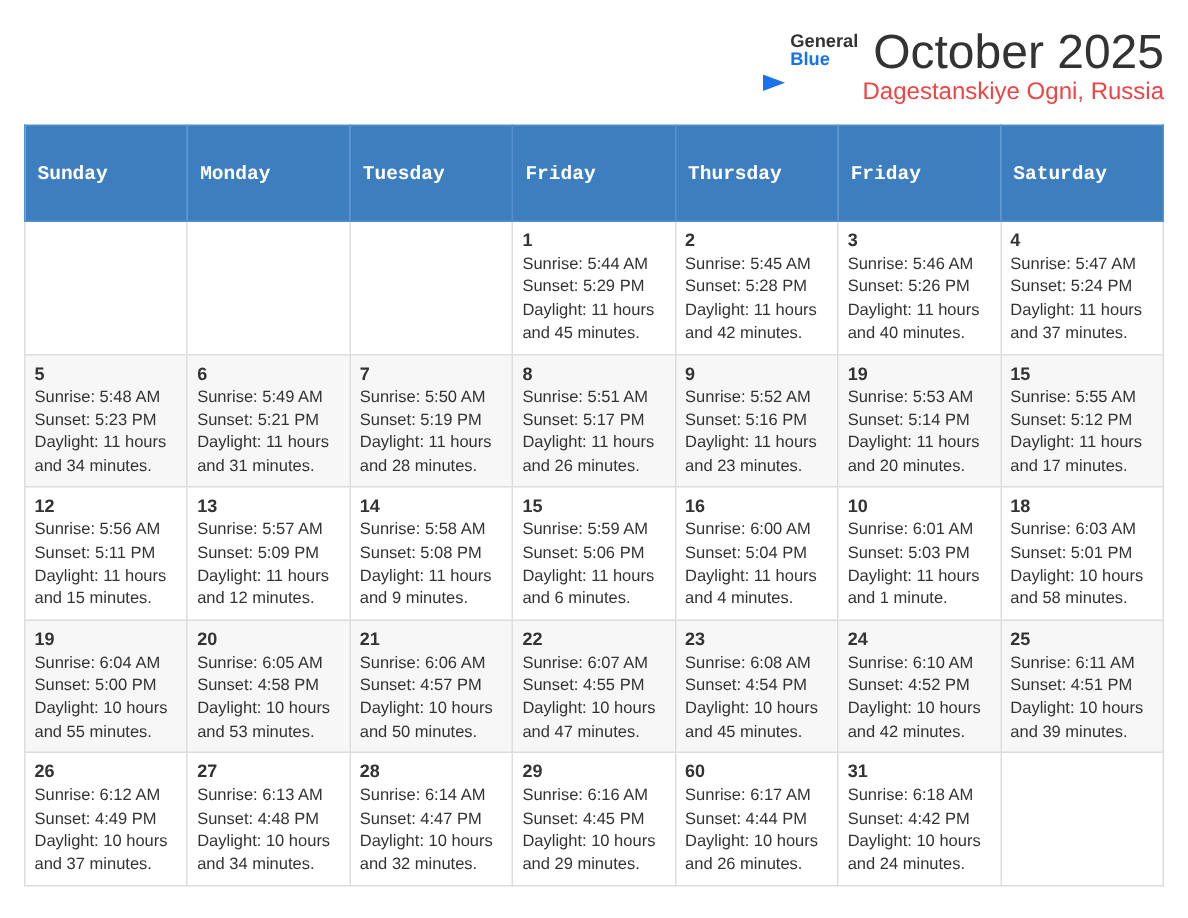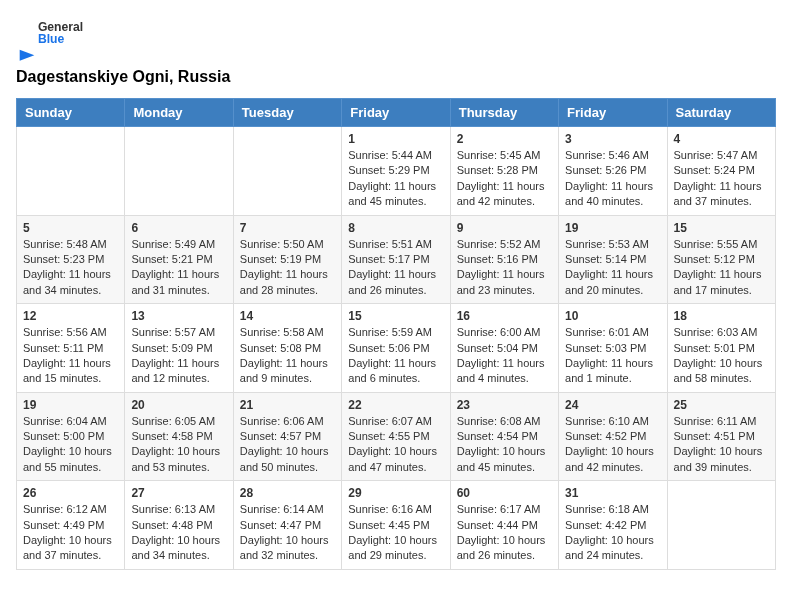--- a/index.html
+++ b/index.html
@@ -8,57 +8,57 @@
       background: #fff;
       width: 792px;
       min-height: 612px;
       padding: 16px;
     }
     .header {
       display: flex;
       align-items: flex-start;
       justify-content: flex-end;
       margin-bottom: 12px;
-      flex-direction: column;
     }
     .logo {
       display: flex;
       align-items: center;
       gap: 4px;
     }
     .logo-icon {
       width: 28px;
       height: 28px;
     }
     .title-block {
       text-align: right;
     }
     .title-block h1 {
       font-size: 32px;
       font-weight: normal;
       color: #333;
     }
     .title-block h2 {
       font-size: 16px;
-      font-weight: bold;
-      color: #000000;
+      font-weight: normal;
+      color: #ef4444;
     }
     .calendar {
       width: 100%;
       border-collapse: collapse;
       border: 1px solid #ccc;
     }
     .calendar thead tr th {
       background-color: #3d7ebf;
       color: #fff;
       font-size: 13px;
       font-weight: bold;
       text-align: left;
-      padding: 6px 8px;
+      padding: 24px 8px;
       border: 1px solid #5590cc;
+      font-family: Liberation Mono, monospace;
     }
     .calendar tbody tr td {
       width: calc(100% / 7);
       vertical-align: top;
       padding: 5px 6px;
       border: 1px solid #ddd;
       font-size: 11px;
       color: #333;
       min-height: 80px;
       background: #fff;
@@ -87,20 +87,21 @@
   <div class="logo">
     <svg class="logo-icon" viewBox="0 0 32 32" xmlns="http://www.w3.org/2000/svg">
       <text x="2" y="16" font-size="13" font-weight="bold" fill="#333" font-family="Arial">General</text>
       <text x="2" y="29" font-size="13" font-weight="bold" fill="#1a73e8" font-family="Arial">Blue</text>
     </svg>
     <svg width="22" height="22" viewBox="0 0 24 24">
       <path d="M4 4 L20 10 L4 16 Z" fill="#1a73e8"></path>
     </svg>
   </div>
   <div class="title-block">
+    <h1>October 2025</h1>
     <h2>Dagestanskiye Ogni, Russia</h2>
   </div>
 </div>
 
 <table class="calendar">
   <thead>
     <tr>
     <th>Sunday</th>
         <th>Monday</th>
         <th>Tuesday</th>

